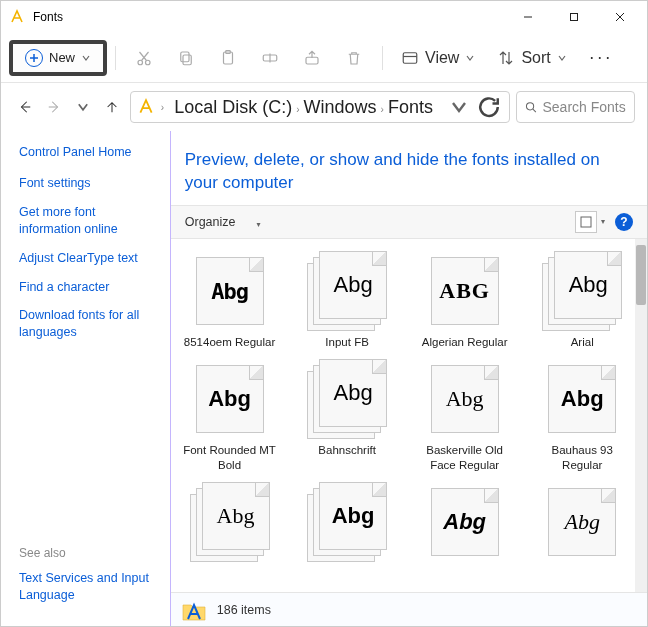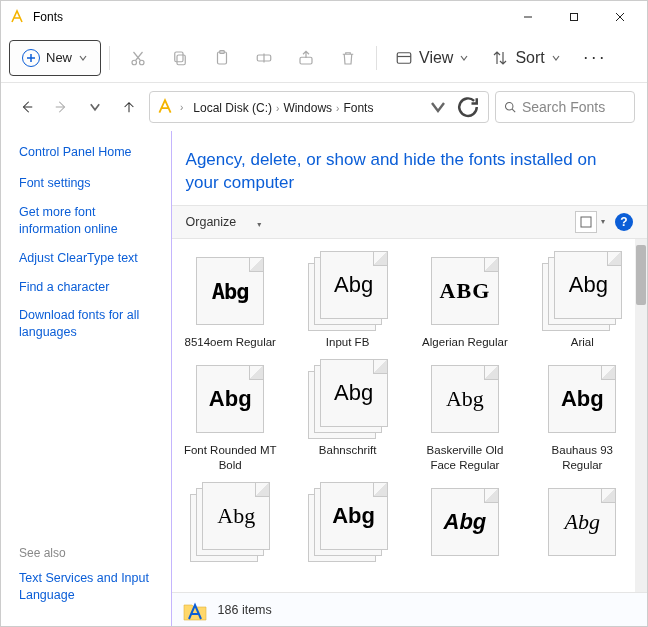--- a/index.html
+++ b/index.html
@@ -9,39 +9,39 @@
   
   .titlebar { height: 32px; display: flex; align-items: center; padding: 0 4px 0 8px; background: #fff; }
   .titlebar .icon { width: 16px; height: 16px; margin-right: 8px; display: flex; align-items: center; justify-content: center; }
   .titlebar .title { font-size: 12px; color: #000; flex: 0 0 auto; }
   .titlebar .spacer { flex: 1 1 auto; }
   .winbtn { width: 46px; height: 32px; display: flex; align-items: center; justify-content: center; color: #222; }
   .winbtn svg { width: 10px; height: 10px; }
 
   
   .toolbar { height: 50px; display: flex; align-items: center; gap: 2px; padding: 0 8px; border-bottom: 1px solid #e5e5e5; background: #fff; }
-  .newbtn { height: 36px; display: flex; align-items: center; gap: 6px; padding: 0 12px; border-radius: 4px; color: #222; border: 1px solid #404040; background: #fdfdfd; }
+  .newbtn { height: 36px; display: flex; align-items: center; gap: 6px; padding: 0 12px; border-radius: 4px; color: #222; border: 4px solid #404040; background: #fdfdfd; }
   .newbtn .plus { width: 18px; height: 18px; border: 1.5px solid #0b5ed7; border-radius: 50%; display: flex; align-items: center; justify-content: center; color: #0b5ed7; }
   .newbtn .plus svg { width: 10px; height: 10px; }
   .newbtn .lbl { font-size: 13px; }
   .chev { width: 10px; height: 10px; color: #666; }
   .tb-sep { width: 1px; height: 24px; background: #e0e0e0; margin: 0 6px; }
   .tb-icon { width: 40px; height: 36px; display: flex; align-items: center; justify-content: center; color: #aaa; border-radius: 4px; }
   .tb-icon svg { width: 18px; height: 18px; }
   .tb-text { height: 36px; display: flex; align-items: center; gap: 6px; padding: 0 10px; border-radius: 4px; color: #333; }
   .tb-text svg.lead { width: 18px; height: 18px; color: #555; }
   .dots { font-size: 18px; letter-spacing: 2px; color: #333; padding: 0 10px; }
 
   
   .navrow { height: 48px; display: flex; align-items: center; gap: 6px; padding: 0 12px; background: #fff; }
   .nav-arrow { width: 28px; height: 28px; display: flex; align-items: center; justify-content: center; color: #555; border-radius: 4px; }
   .nav-arrow svg { width: 14px; height: 14px; }
   .addr { flex: 1 1 auto; height: 32px; display: flex; align-items: center; gap: 6px; border: 1px solid #d0d0d0; border-radius: 4px; padding: 0 6px 0 6px; background: #fff; }
   .addr .drive-icon { width: 18px; height: 18px; display: flex; align-items: center; justify-content: center; }
-  .crumb { font-size: 12px; color: #222; padding: 2px 4px; white-space: nowrap; }
+  .crumb { font-size: 18px; color: #222; padding: 2px 4px; white-space: nowrap; }
   .crumb-sep { color: #888; font-size: 10px; }
   .addr .grow { flex: 1 1 auto; }
   .addr .addr-chev { width: 20px; height: 20px; display: flex; align-items: center; justify-content: center; color: #666; }
   .addr .refresh { width: 28px; height: 28px; display: flex; align-items: center; justify-content: center; color: #555; }
   .search { width: 140px; height: 32px; border: 1px solid #d0d0d0; border-radius: 4px; display: flex; align-items: center; padding: 0 8px; gap: 6px; color: #888; }
   .search svg { width: 14px; height: 14px; color: #666; }
   .search input { border: none; outline: none; font-size: 14px; width: 100%; color: #333; background: transparent; }
   .search input::placeholder { color: #888; }
 
   
@@ -265,21 +265,21 @@
           <div class="side-link">Download fonts for all languages</div>
         </div>
       <div class="side-grow"></div>
       <div class="see-also">See also</div>
       <div id="seealso">
           <div class="side-link">Text Services and Input Language</div>
         </div>
     </div>
 
     <div class="main">
-      <div class="page-title">Agency, delete, or show and hide the fonts installed on your computer</div>
+      <div class="page-title">Preview, delete, or show and hide the fonts installed on your computer</div>
       <div class="orgbar">
         <div class="label">
           <span>Organize</span>
           <span style="font-size:8px;color:#666">▾</span>
         </div>
         <div class="grow"></div>
         <div class="viewbtn">
           <svg width="12" height="12" viewBox="0 0 12 12">
               <rect x="1" y="1" width="10" height="10" fill="none" stroke="#666" stroke-width="1"></rect>
             </svg>

